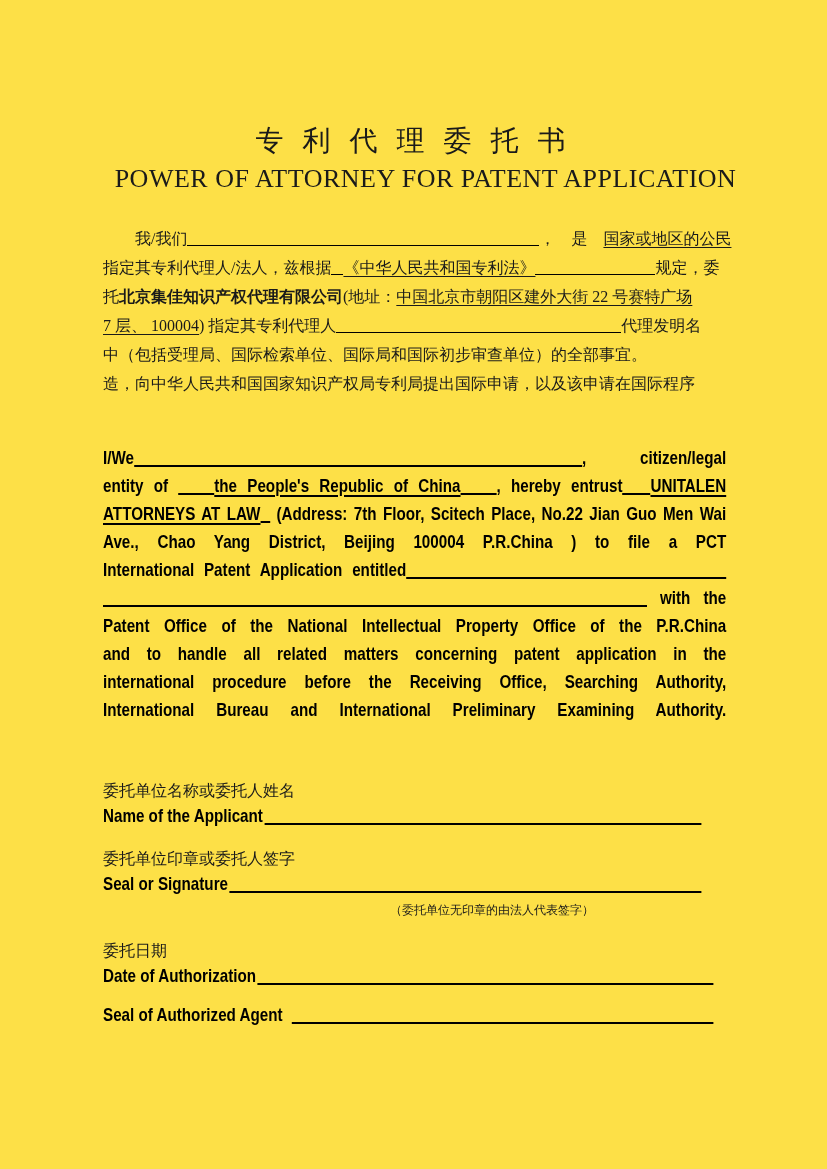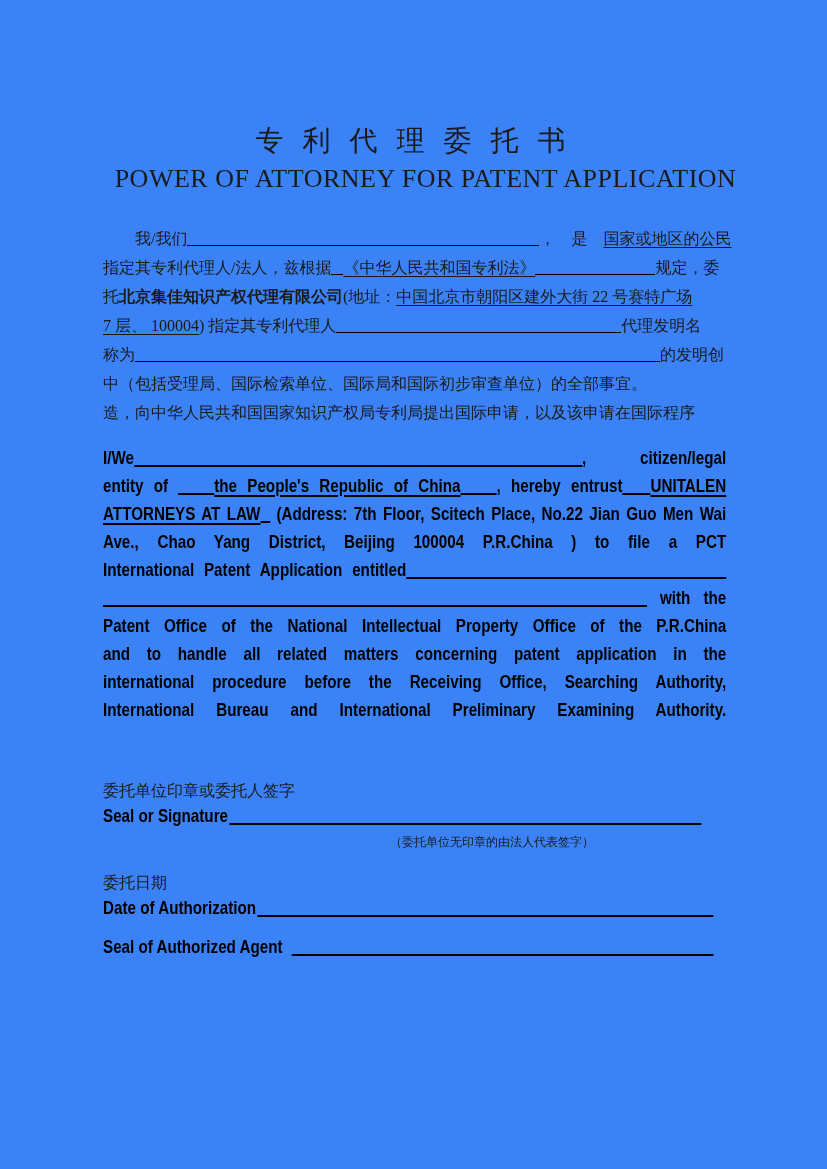--- a/index.html
+++ b/index.html
@@ -1,16 +1,16 @@
 <!DOCTYPE html>
 <html><head>
 <meta charset="utf-8">
 <style>
   html,body{margin:0;padding:0;background:#fff;}
-  .page{position:relative;width:827px;height:1169px;background:#3b82f6;overflow:hidden;
+  .page{position:relative;width:827px;height:1169px;background:#fde047;overflow:hidden;
         font-family:"Liberation Serif","DejaVu Serif",serif;color:#1a1a1a;}
   .title-cn{position:absolute;top:122px;left:0;width:100%;text-align:center;
             font-size:28px;font-weight:400;letter-spacing:6px;margin:0;}
   .title-en{position:absolute;top:164px;left:12px;width:100%;text-align:center;
             font-size:26px;font-weight:400;margin:0;letter-spacing:0.5px;}
   .cn-para{position:absolute;left:103px;top:224px;width:623px;font-size:16px;line-height:29px;}
   .cn-line{white-space:nowrap;height:29px;}
   .cn-line.indent{padding-left:32px;}
   .seg.underline{text-decoration:underline;text-underline-offset:3px;}
   .seg.bold{font-weight:700;}
@@ -40,37 +40,43 @@
 <body>
 
 <div class="page">
   <h1 class="title-cn">专 利 代 理 委 托 书</h1>
   <h2 class="title-en">POWER OF ATTORNEY FOR PATENT APPLICATION</h2>
   <div class="cn-para">
       <div class="cn-line indent"><span class="seg">我/我们</span><span class="blank" style="width: 352px;"></span><span class="seg">，　是　</span><span class="seg underline">国家或地区的公民</span></div>
       <div class="cn-line"><span class="seg">指定其专利代理人/法人，兹根据</span><span class="blank" style="width: 12px;"></span><span class="seg underline">《中华人民共和国专利法》</span><span class="blank" style="width: 120px;"></span><span class="seg">规定，委</span></div>
       <div class="cn-line"><span class="seg">托</span><span class="seg bold">北京集佳知识产权代理有限公司</span><span class="seg">(地址：</span><span class="seg underline">中国北京市朝阳区建外大街 22 号赛特广场</span></div>
       <div class="cn-line"><span class="seg underline">7 层、 100004</span><span class="seg">) 指定其专利代理人</span><span class="blank" style="width: 285px;"></span><span class="seg">代理发明名</span></div>
-      <div class="cn-line"><span class="seg">称为</span><span class="blank" style="width: 525px;"></span><span class="seg">的发明创</span></div>
       <div class="cn-line"><span class="seg">中（包括受理局、国际检索单位、国际局和国际初步审查单位）的全部事宜。</span></div>
       <div class="cn-line"><span class="seg">造，向中华人民共和国国家知识产权局专利局提出国际申请，以及该申请在国际程序</span></div>
     </div>
   <div class="en-para">
       <div class="en-line"><span class="seg">I/We</span><span class="blank" style="width: 560px;"></span><span class="seg">, citizen/legal</span></div>
       <div class="en-line"><span class="seg">entity of </span><span class="blank" style="width: 45px;"></span><span class="seg underline">the People's Republic of China</span><span class="blank" style="width: 45px;"></span><span class="seg">, hereby entrust</span><span class="blank" style="width: 35px;"></span><span class="seg underline">UNITALEN</span></div>
       <div class="en-line"><span class="seg underline">ATTORNEYS AT LAW</span><span class="blank" style="width: 12px;"></span><span class="seg"> (Address: 7th Floor, Scitech Place, No.22 Jian Guo Men Wai</span></div>
       <div class="en-line"><span class="seg">Ave., Chao Yang District, Beijing 100004 P.R.China ) to file a PCT</span></div>
       <div class="en-line"><span class="seg">International Patent Application entitled</span><span class="blank" style="width: 400px;"></span></div>
       <div class="en-line"><span class="blank" style="width: 680px;"></span><span class="seg"> with the</span></div>
       <div class="en-line"><span class="seg">Patent Office of the National Intellectual Property Office of the P.R.China</span></div>
       <div class="en-line"><span class="seg">and to handle all related matters concerning patent application in the</span></div>
       <div class="en-line"><span class="seg">international procedure before the Receiving Office, Searching Authority,</span></div>
       <div class="en-line"><span class="seg">International Bureau and International Preliminary Examining Authority.</span></div>
     </div>
   <div class="fields">
+      <div class="field f1">
+        <div class="label-cn">委托单位名称或委托人姓名</div>
+        <div class="field-row">
+          <span>Name of the Applicant</span>
+          <span class="blank-fill"></span>
+        </div>
+      </div>
       <div class="field f2">
         <div class="label-cn">委托单位印章或委托人签字</div>
         <div class="field-row">
           <span>Seal or Signature</span>
           <span class="blank-fill"></span>
         </div>
         <div class="field-note">（委托单位无印章的由法人代表签字）</div>
       </div>
       <div class="field f3">
         <div class="label-cn">委托日期</div>

